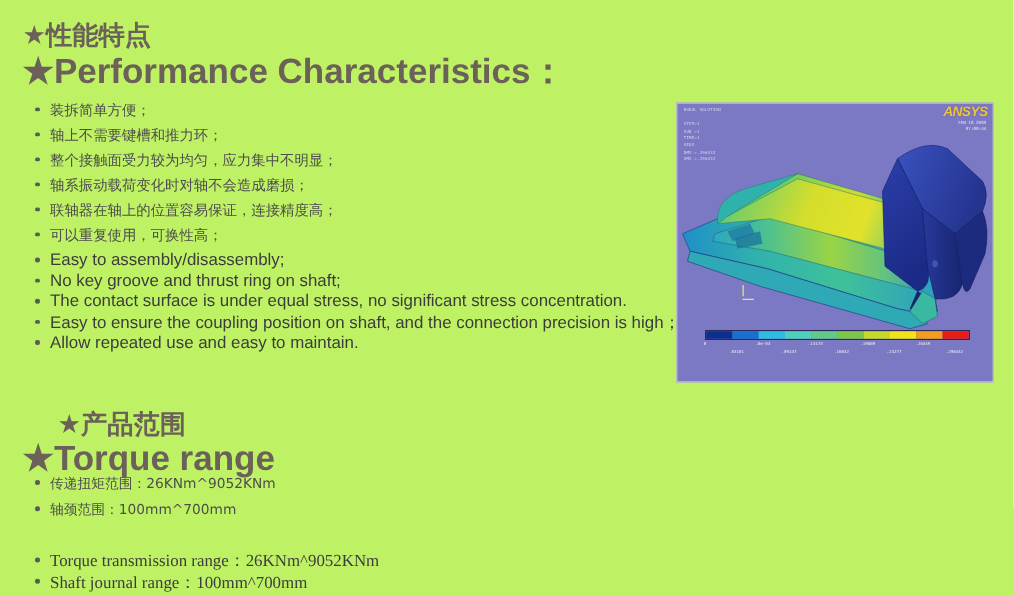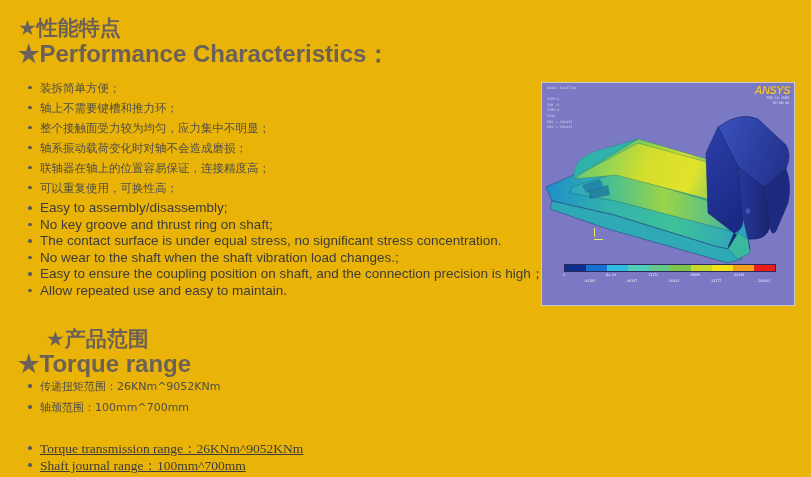--- a/index.html
+++ b/index.html
@@ -12,42 +12,42 @@
     height: 477px;
     position: relative;
     overflow: hidden;
     font-family: "Liberation Sans", sans-serif;
     -webkit-font-smoothing: antialiased;
   }
 
   .page {
     position: absolute;
     inset: 0;
-    background: #eab308;
+    background: #bef264;
   }
 
   
   .text-col {
     position: absolute;
     left: 0;
     top: 0;
     width: 540px;
     height: 477px;
   }
 
   .heading {
     color: #6b6158;
     font-weight: bold;
     letter-spacing: 0px;
     white-space: nowrap;
     position: absolute;
     left: 18px;
   }
   .heading-cn { font-size: 21px; font-family: "DejaVu Sans", sans-serif; }
-  .heading-en { font-size: 24px; font-family: "Liberation Sans", sans-serif; }
+  .heading-en { font-size: 28px; font-family: "Liberation Sans", sans-serif; }
 
   #h-perf-cn { top: 14px; }
   #h-perf-en { top: 38px; }
   #h-range-cn { top: 325px; margin-left: 28px; }
   #h-range-en { top: 350px; }
 
   
   .bullets {
     position: absolute;
     left: 28px;
@@ -101,21 +101,20 @@
   }
   #list-range-cn li .dot { top: 9.5px; }
 
   
   #list-range-en {
     top: 440px;
     font-family: "Liberation Serif", serif;
     font-size: 13.5px;
     color: #3c3c3c;
     line-height: 17px;
-    text-decoration: underline;
   }
   #list-range-en li .dot { top: 7.5px; }
 
   
   .fea-figure {
     position: absolute;
     left: 541px;
     top: 82px;
     width: 254px;
     height: 224px;
@@ -232,21 +231,20 @@
       <li><span class="dot"></span><span>整个接触面受力较为均匀，应力集中不明显；</span></li>
       <li><span class="dot"></span><span>轴系振动载荷变化时对轴不会造成磨损；</span></li>
       <li><span class="dot"></span><span>联轴器在轴上的位置容易保证，连接精度高；</span></li>
       <li><span class="dot"></span><span>可以重复使用，可换性高；</span></li>
     </ul>
 
     <ul class="bullets" id="list-perf-en">
       <li><span class="dot"></span><span>Easy to assembly/disassembly;</span></li>
       <li><span class="dot"></span><span>No key groove and thrust ring on shaft;</span></li>
       <li><span class="dot"></span><span>The contact surface is under equal stress, no significant stress concentration.</span></li>
-      <li><span class="dot"></span><span>No wear to the shaft when the shaft vibration load changes.;</span></li>
       <li><span class="dot"></span><span>Easy to ensure the coupling position on shaft, and the connection precision is high；</span></li>
       <li><span class="dot"></span><span>Allow repeated use and easy to maintain.</span></li>
     </ul>
 
     <div class="heading heading-cn" id="h-range-cn">★产品范围</div>
 
     <div class="heading heading-en" id="h-range-en">★Torque range</div>
 
     <ul class="bullets" id="list-range-cn">
       <li><span class="dot"></span><span>传递扭矩范围：26KNm^9052KNm</span></li>

